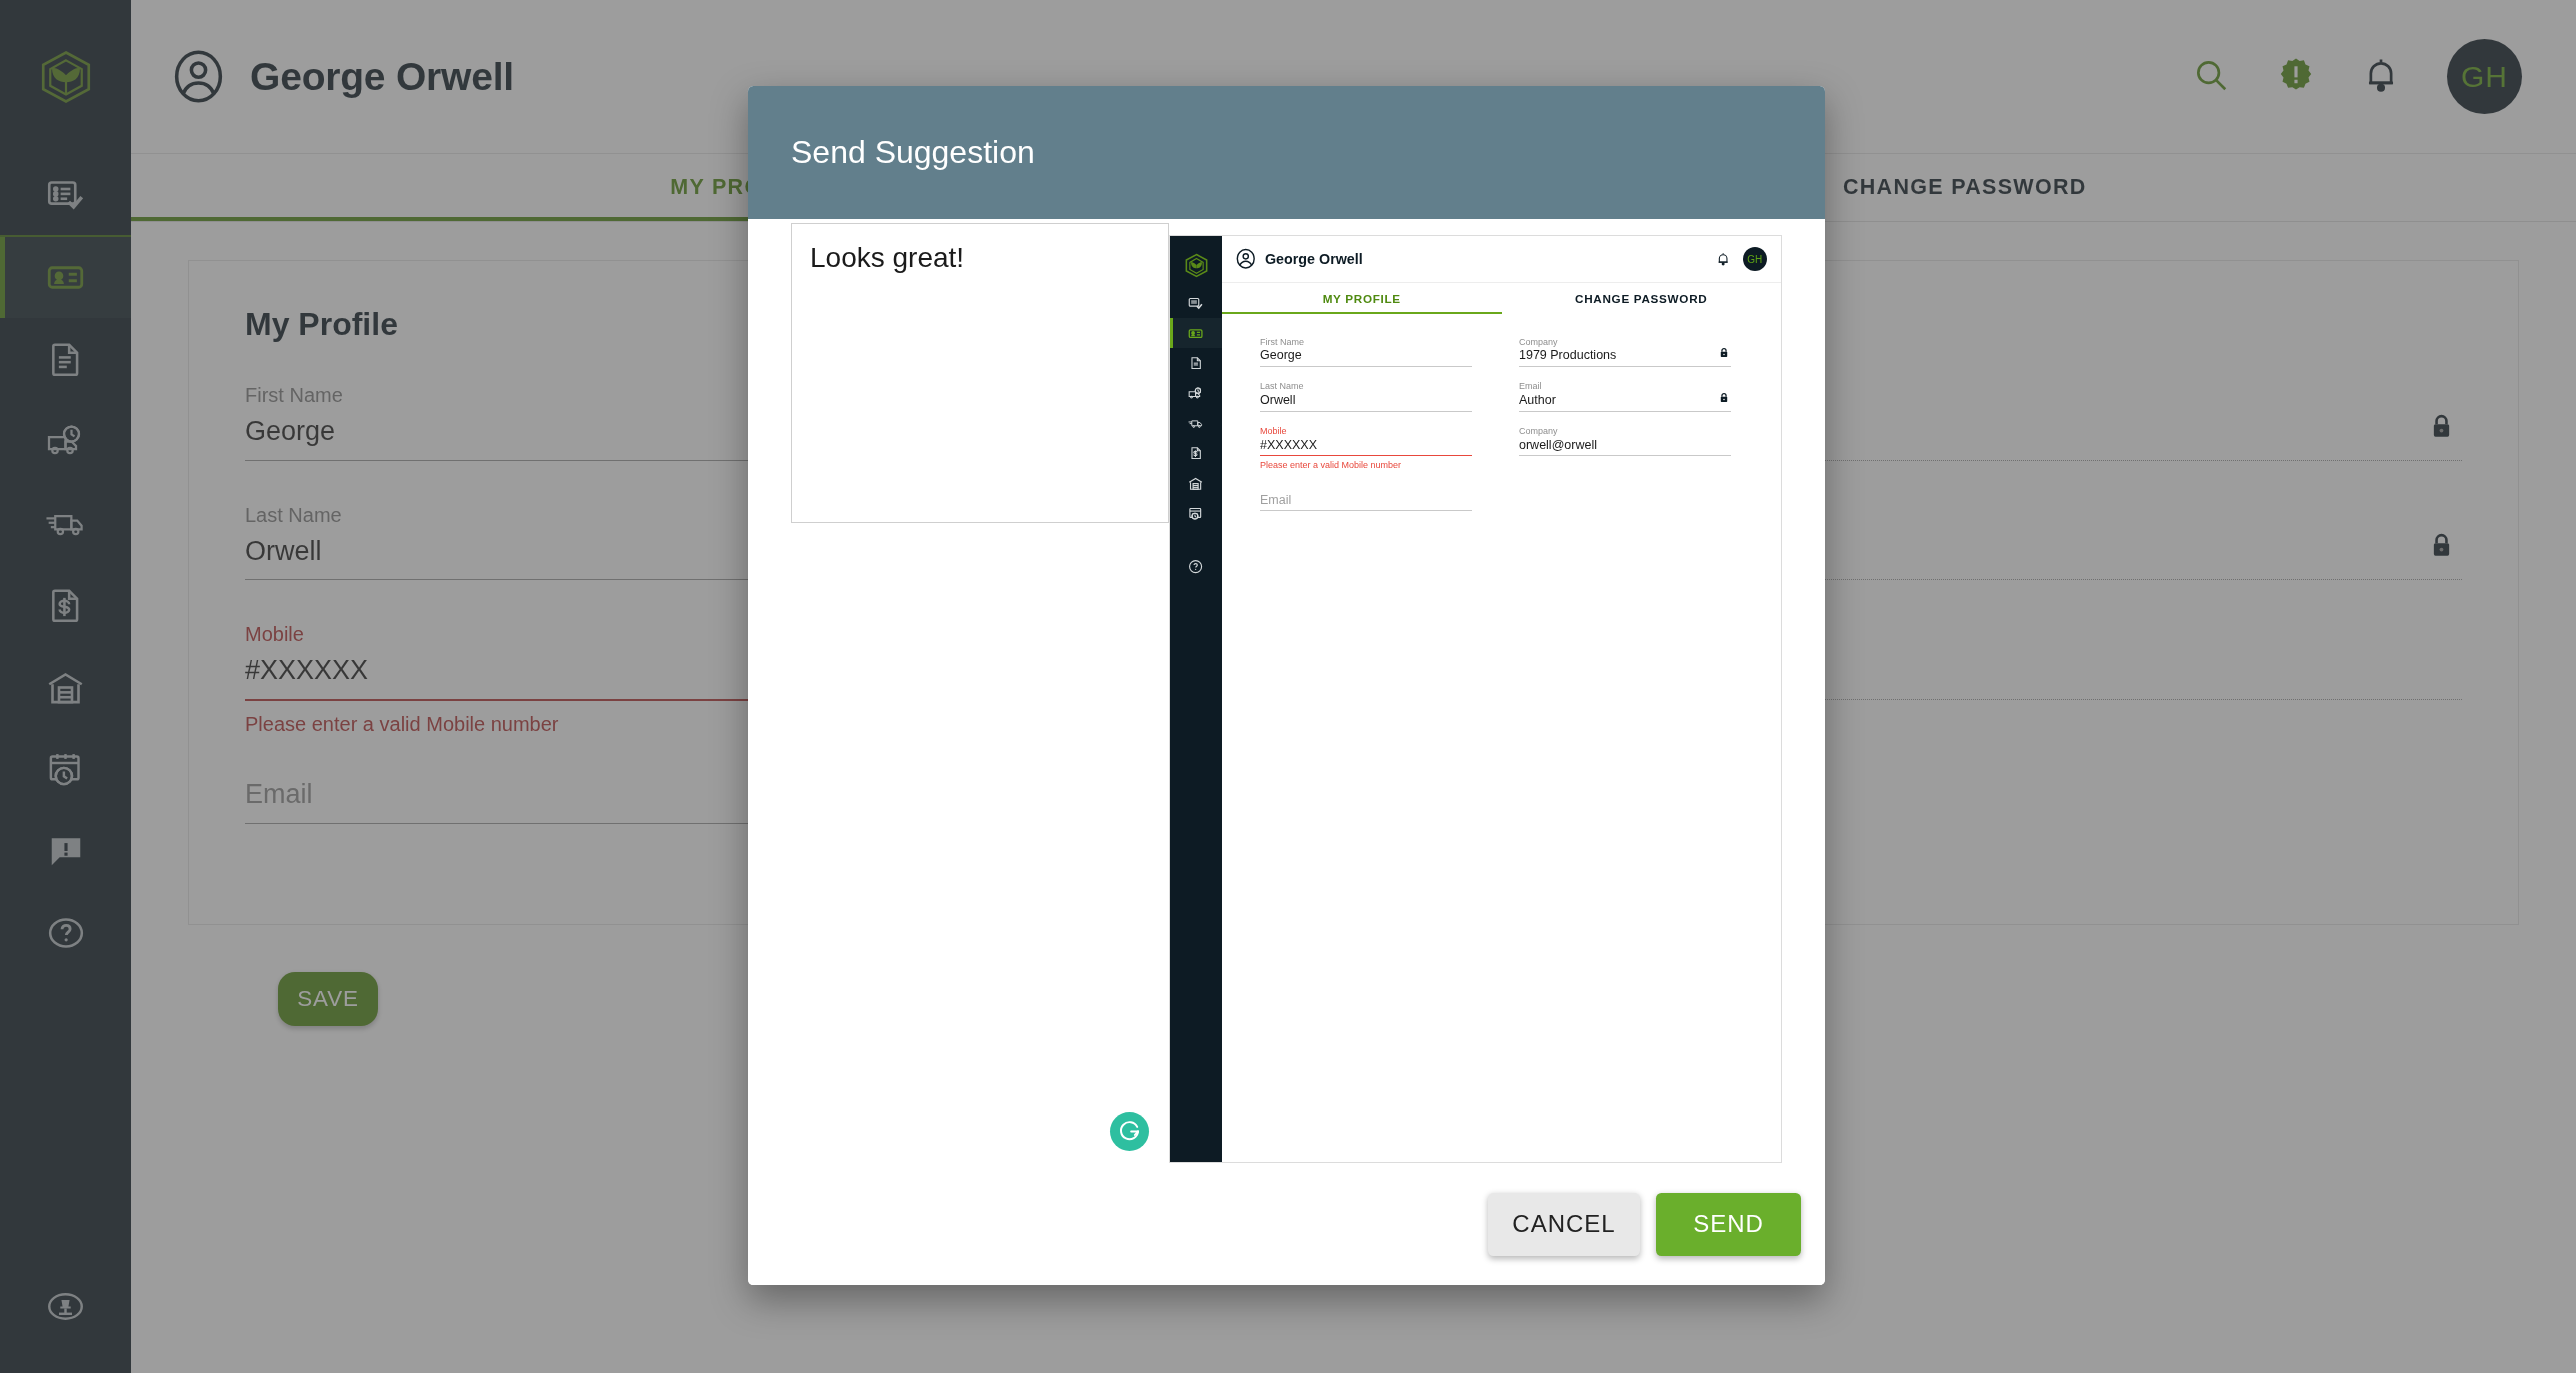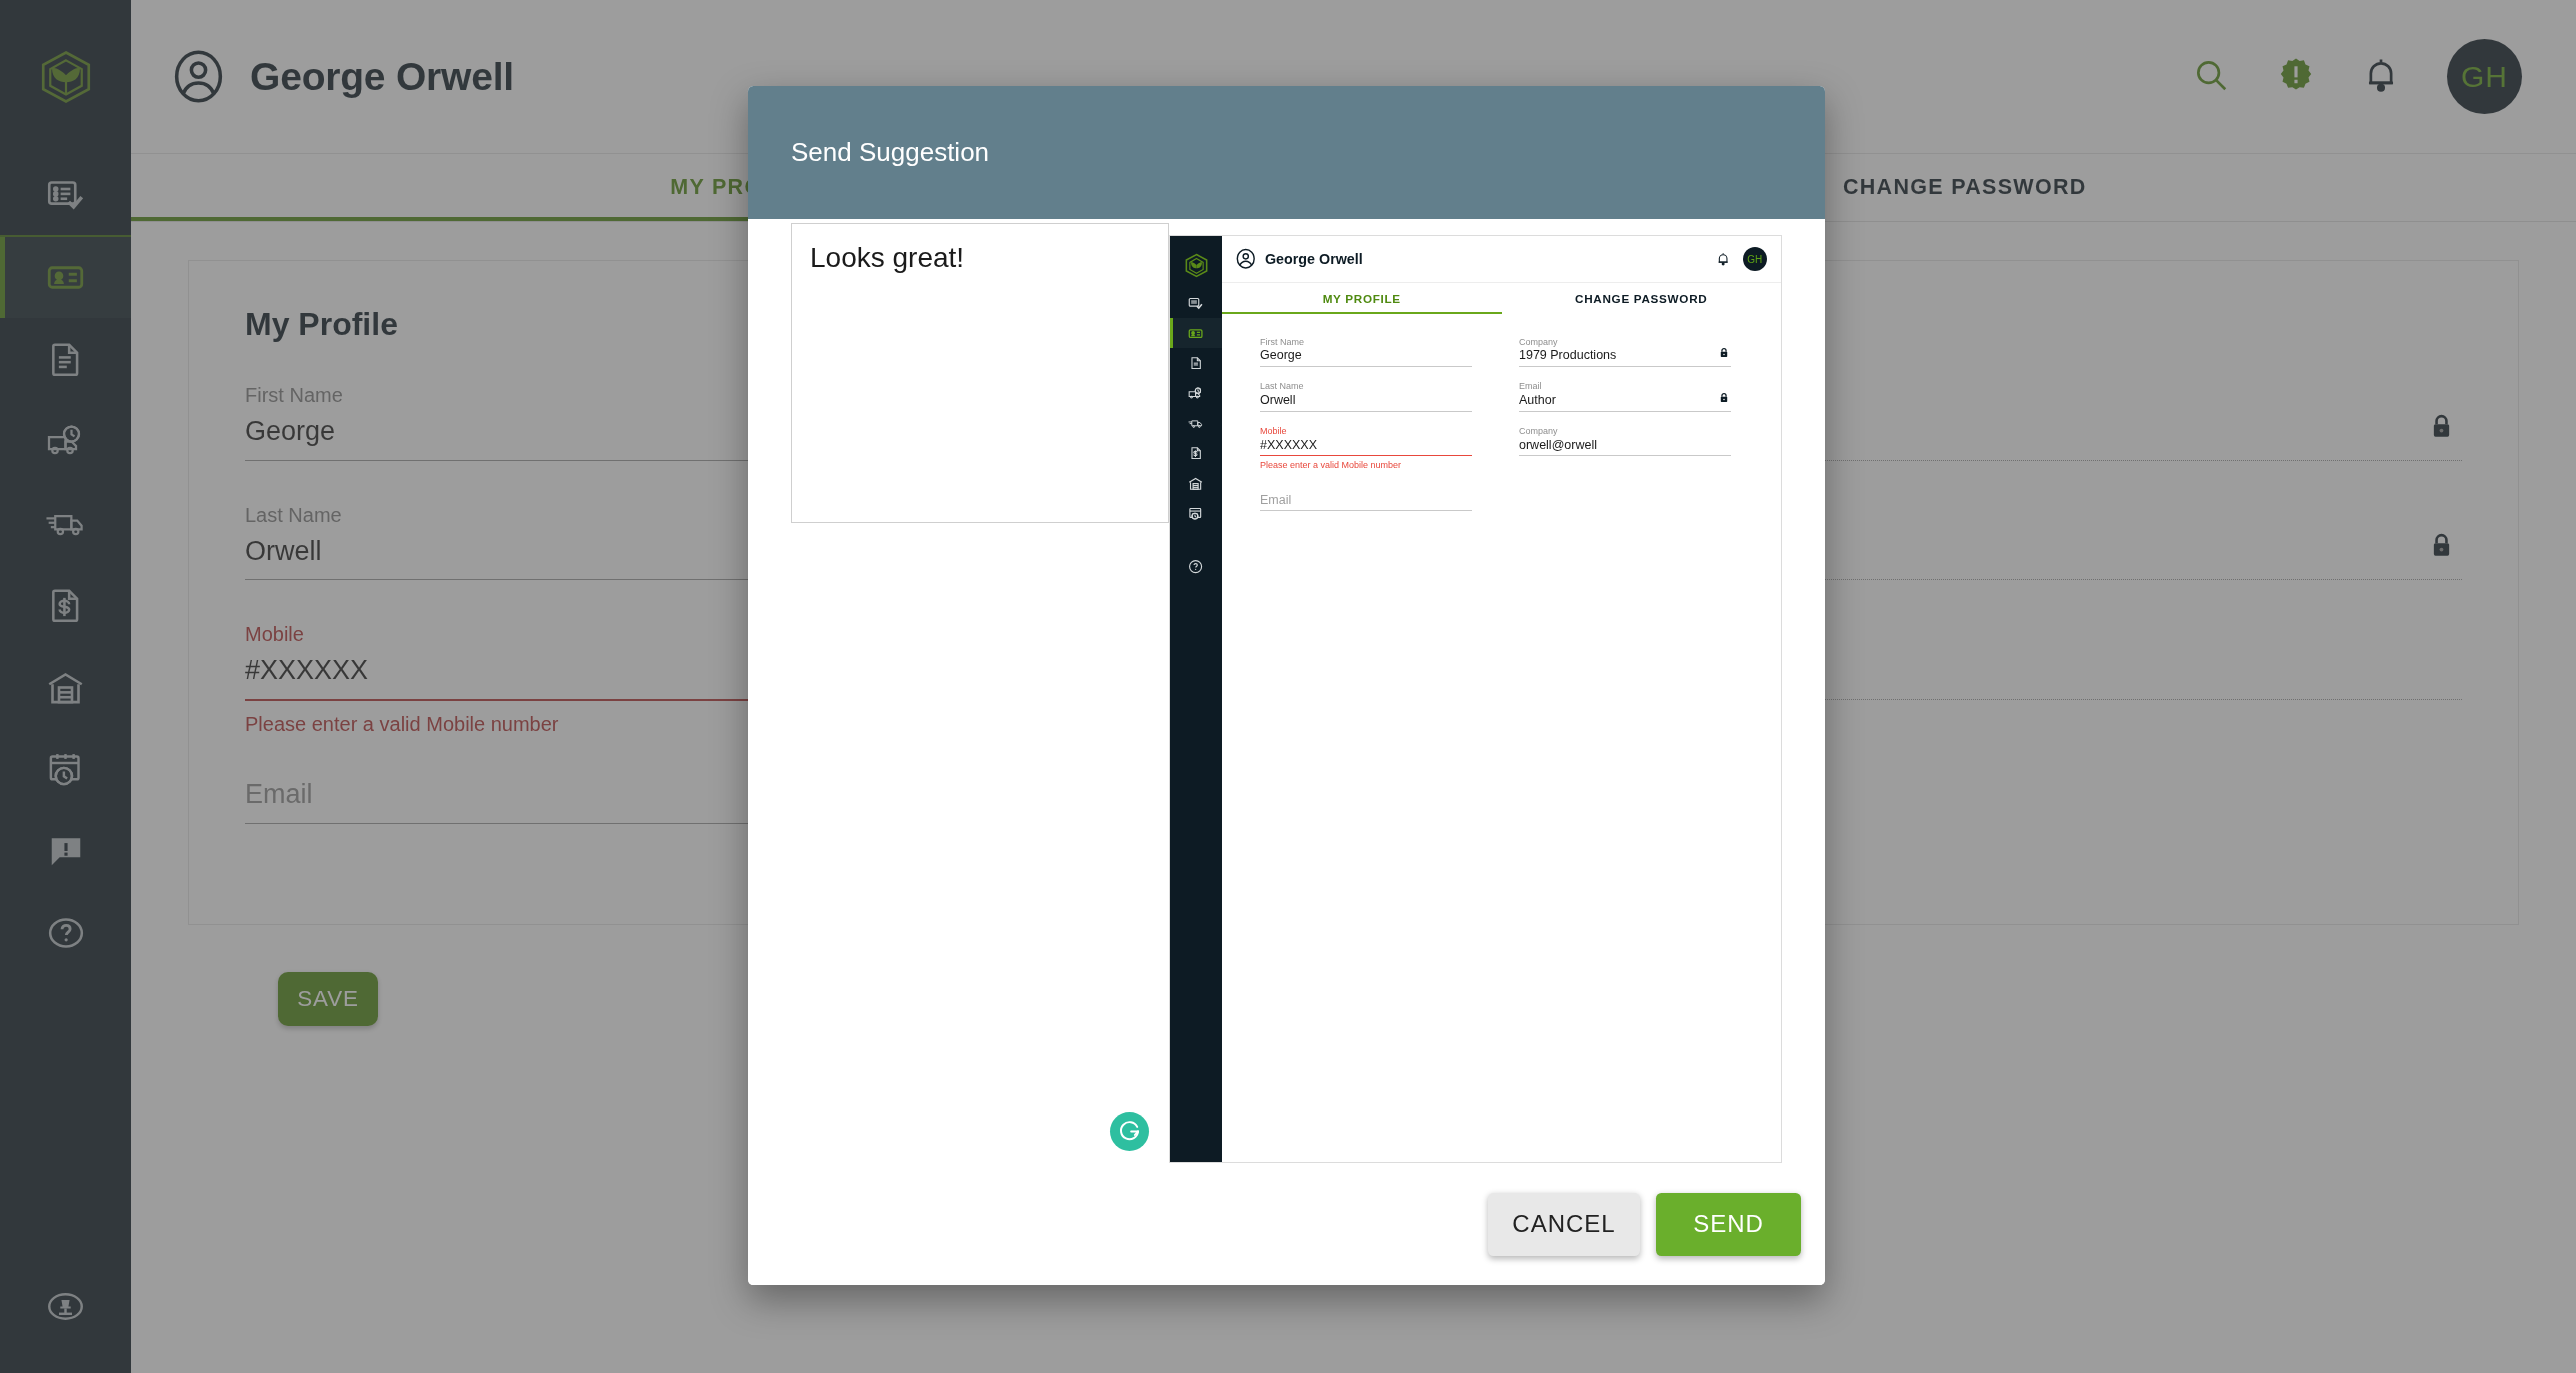--- a/index.html
+++ b/index.html
@@ -95,21 +95,21 @@
   }
   .field-value.placeholder { color: #8c8c8c; }
   .field-value.err { border-bottom: 2.7px solid #b23030; }
   .field-value.dotted { border-bottom: 1.8px dotted #9a9a9a; }
   .field-error { font-size: 20px; color: #b23030; margin-top: 12.5px; }
   .lock-ico { position: absolute; right: 9px; bottom: 18px; }
   .save-btn {
     margin: 47px 0 0 90px;
     width: 100px; height: 54px;
     background: #4f8a10; color: #fff;
-    border: none; border-radius: 10px;
+    border: none; border-radius: 17px;
     font-size: 22.4px; font-weight: 500; letter-spacing: 0.9px;
     display: flex; align-items: center; justify-content: center;
     box-shadow: 0 2.7px 5.4px rgba(0,0,0,.25);
     cursor: pointer;
   }
   .save-btn-wrap { padding-left: 57px; }
 
   
   #overlay {
     position: absolute; inset: 0;
@@ -126,21 +126,21 @@
     box-shadow: 0 14.3px 36px rgba(0,0,0,.35);
     display: flex; flex-direction: column;
     overflow: hidden;
   }
   .modal-head {
     height: 133px; flex: 0 0 133px;
     background: #627f8c;
     display: flex; align-items: center;
     padding-left: 43px;
   }
-  .modal-head-title { color: #ffffff; font-size: 26px; font-weight: 400; }
+  .modal-head-title { color: #ffffff; font-size: 32px; font-weight: 400; }
   .modal-body { flex: 1 1 auto; padding: 0 43px; display: flex; flex-direction: row; min-height: 0; }
   .ta-wrap { position: relative; margin-top: 3.6px; }
   .textarea {
     width: 100%; height: 300px;
     border: 0.9px solid #cfcfcf;
     background: #fff;
     font-size: 28px; color: #1b1b1b;
     padding: 16px 18px 9px 18px;
     line-height: 1.3;
     resize: none; outline: none;

